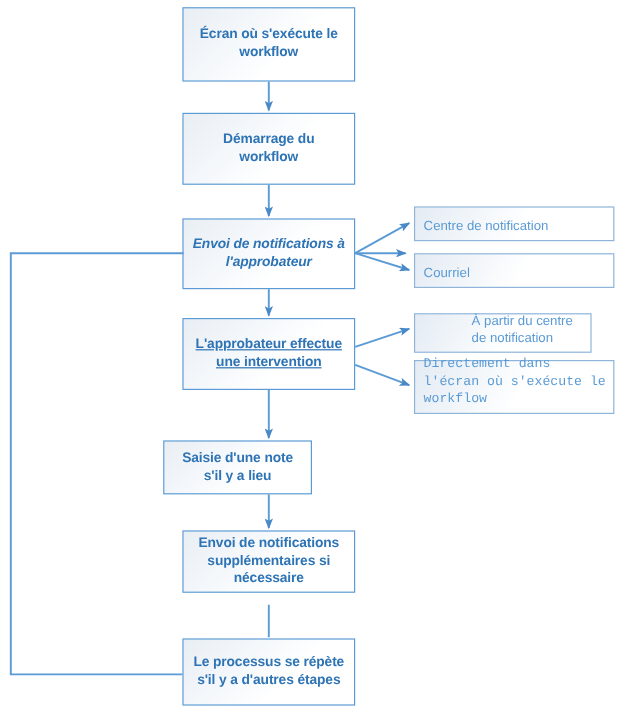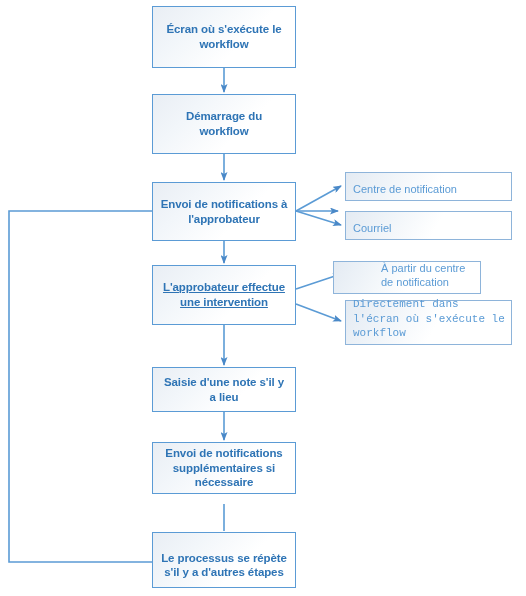--- a/index.html
+++ b/index.html
@@ -121,49 +121,49 @@
   </svg>
 
   <div class="node" style="left:152px; top:6px; width:144px; height:62px;">
     <span class="lbl">Écran où s'exécute le workflow</span>
   </div>
 
   <div class="node" style="left:152px; top:94px; width:144px; height:60px;">
     <span class="lbl">Démarrage du workflow</span>
   </div>
 
-  <div class="node" style="left:152px; top:182px; width:144px; height:59px;">
+  <div class="node" style="left:152px; top:182px; width:144px; height:59px;font-style:italic;">
     <span class="lbl">Envoi de notifications à l'approbateur</span>
   </div>
 
   <div class="node" style="left:152px; top:265px; width:144px; height:60px;text-decoration:underline;">
     <span class="lbl">L'approbateur effectue une intervention</span>
   </div>
 
-  <div class="node" style="left:152px; top:367px; width:144px; height:45px;justify-content:flex-end;">
+  <div class="node" style="left:136px; top:367px; width:124px; height:45px;justify-content:flex-end;">
     <span class="lbl">Saisie d'une note s'il y a lieu</span>
   </div>
 
   <div class="node" style="left:152px; top:442px; width:144px; height:52px;">
     <span class="lbl">Envoi de notifications supplémentaires si nécessaire</span>
   </div>
 
-  <div class="node" style="left:152px; top:532px; width:144px; height:56px;align-items:flex-end;">
+  <div class="node" style="left:152px; top:532px; width:144px; height:56px;">
     <span class="lbl">Le processus se répète s'il y a d'autres étapes</span>
   </div>
 
   <div class="sidenode" style="left:345px; top:172px; width:167px; height:29px;">
     <span class="lbl">Centre de notification</span>
   </div>
 
   <div class="sidenode" style="left:345px; top:211px; width:167px; height:29px;">
     <span class="lbl">Courriel</span>
   </div>
 
-  <div class="sidenode" style="left:333px; top:261px; width:148px; height:33px;padding-left:47px;">
+  <div class="sidenode" style="left:345px; top:261px; width:148px; height:33px;padding-left:47px;">
     <span class="lbl">À partir du centre de notification</span>
   </div>
 
   <div class="sidenode" style="left:345px; top:300px; width:167px; height:45px;font-family:Liberation Mono, monospace;">
     <span class="lbl">Directement dans l'écran où s'exécute le workflow</span>
   </div>
 
 </div>
 
 </body></html>

